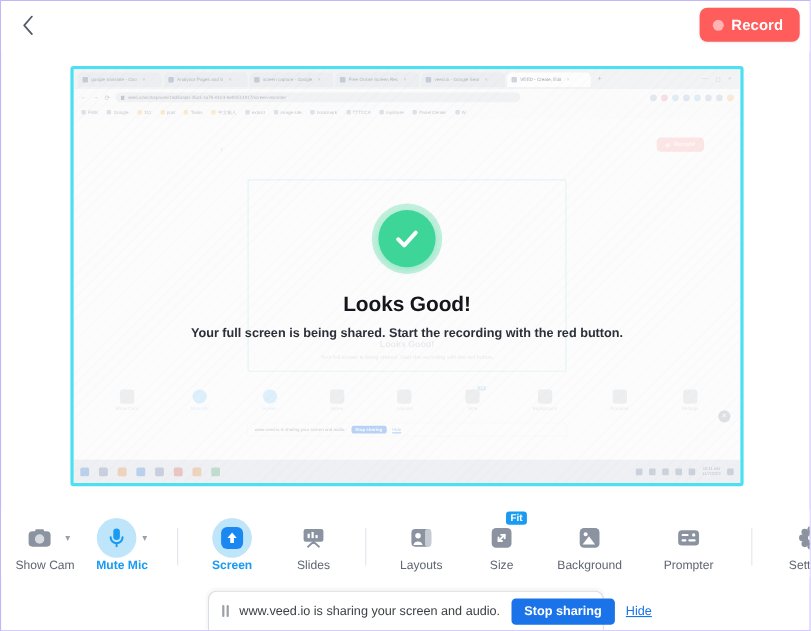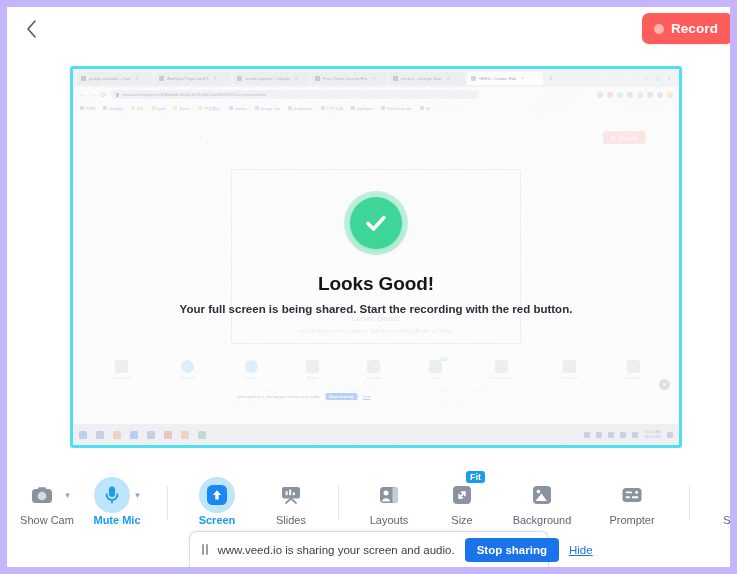--- a/index.html
+++ b/index.html
@@ -10,21 +10,21 @@
     overflow: hidden;
     background: #ffffff;
     font-family: "Liberation Sans", sans-serif;
   }
 
   #app {
     position: relative;
     width: 737px;
     height: 574px;
     background: #ffffff;
-    border: 7px solid #c4b5fd;
+    border: 1px solid #c4b5fd;
     overflow: hidden;
   }
 
   
   .topbar {
     position: absolute;
     left: 0; top: 0;
     width: 737px; height: 46px;
     background: #ffffff;
   }

